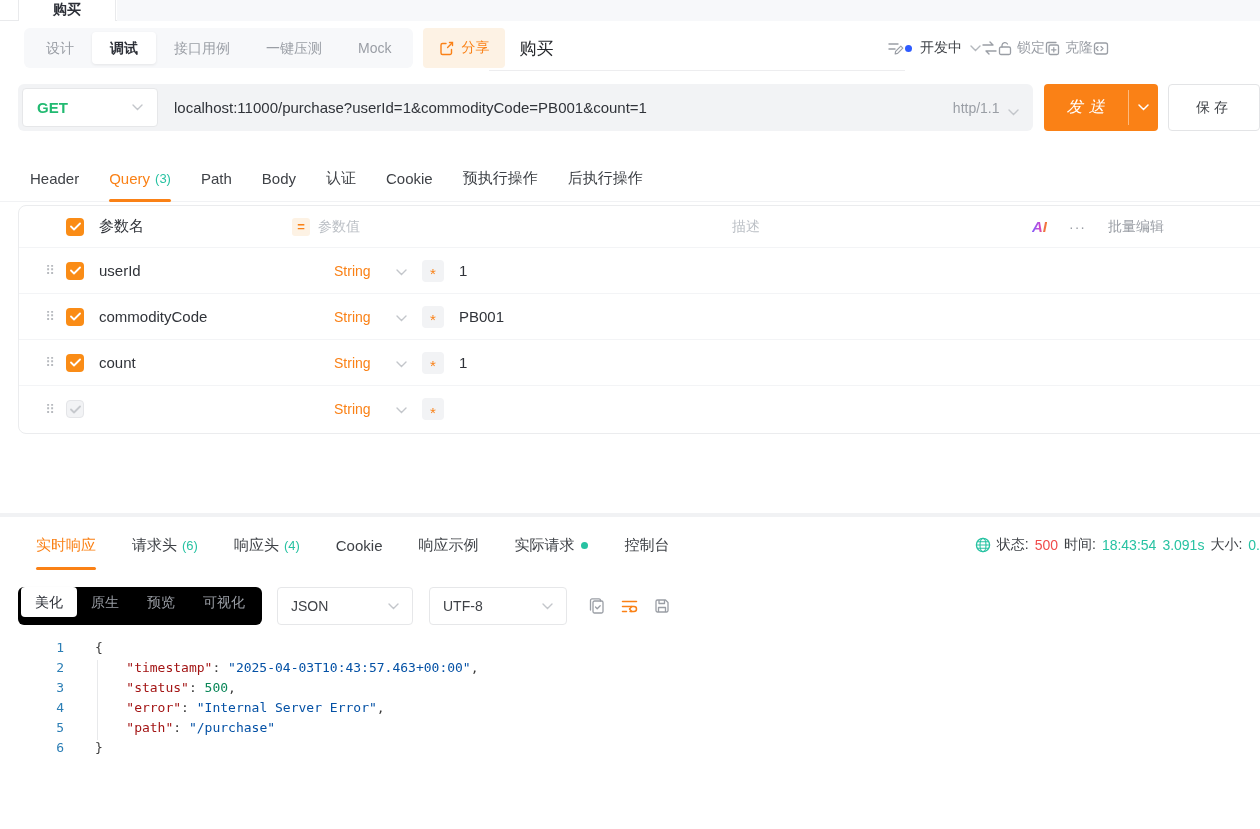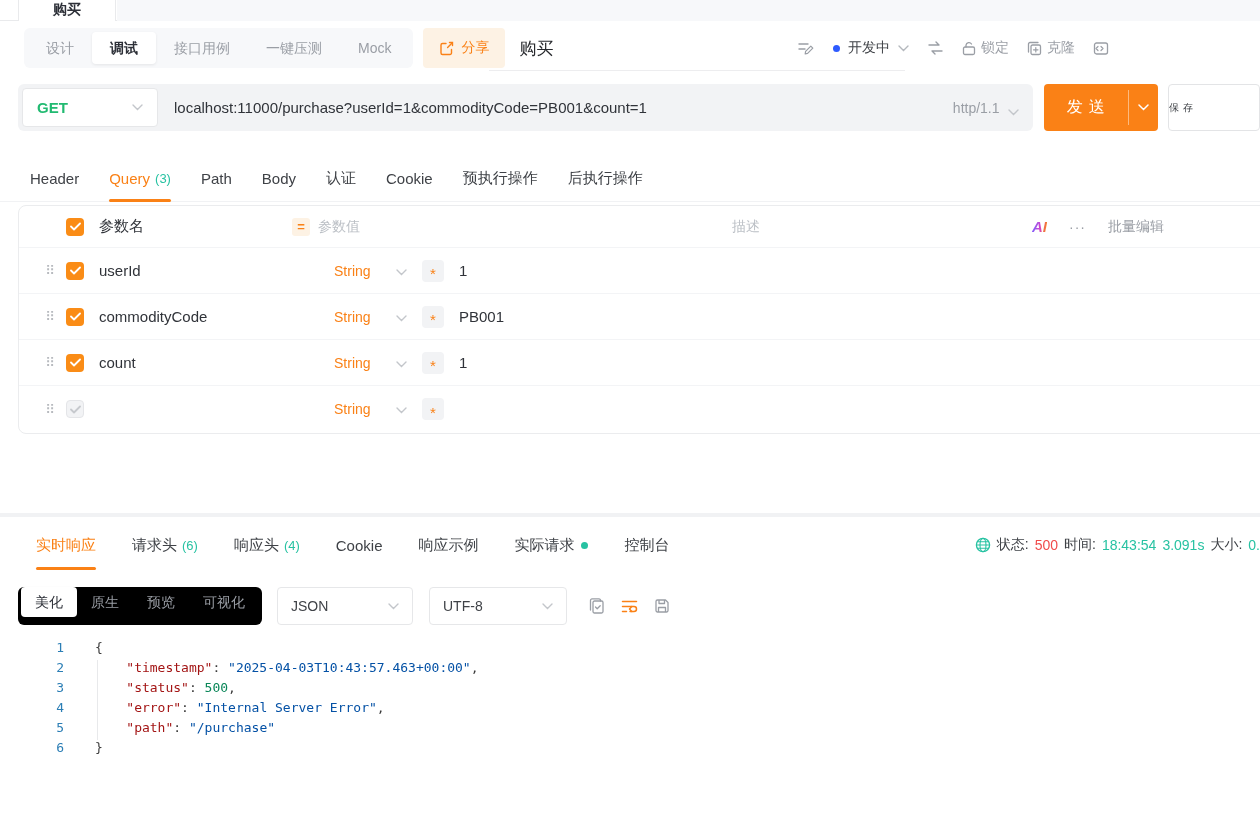--- a/index.html
+++ b/index.html
@@ -17,40 +17,40 @@
 
   
   .toolbar { top:28px; left:6px; width:1096px; height:40px; display:flex; align-items:center; }
   .seg { display:flex; align-items:center; height:40px; background:#f7f8fa; border-radius:6px; margin-left:18px; padding:0 4px; }
   .seg-item { padding:0 18px; height:32px; line-height:32px; font-size:14px; color:#9a9ea5; border-radius:4px; cursor:pointer; white-space:nowrap; }
   .seg-item.active { background:#fff; color:#2d3038; font-weight:bold; box-shadow:0 1px 3px rgba(0,0,0,.08); }
   .share-btn { margin-left:10px; height:40px; padding:0 16px; background:#fdf2e4; border-radius:4px;
     display:flex; align-items:center; gap:7px; color:#fa8116; font-size:14px; cursor:pointer; }
   .api-title { margin-left:14px; font-size:17px; color:#26282c; }
   .title-underline { top:70px; left:489px; width:416px; height:1px; background:#ededef; }
-  .toolbar-right { margin-left:auto; display:flex; gap:18px; padding-right:1px; }
+  .toolbar-right { margin-left:auto; display:flex; padding-right:1px; }
   .tb-ic { display:flex; align-items:center; gap:5px; color:#9a9ea5; font-size:14px; cursor:pointer; white-space:nowrap; }
   .env { display:flex; align-items:center; gap:8px; cursor:pointer; }
   .env-dot { width:7px; height:7px; border-radius:50%; background:#2e5bff; }
   .env-label { font-size:14px; color:#3f4247; }
 
   
   .req-row { top:84px; left:0; width:1260px; height:47px; display:flex; align-items:stretch; }
   .url-box { margin-left:18px; width:1047px; background:#f2f3f5; border-radius:6px; display:flex; align-items:center; }
   .method-box { margin-left:4px; width:136px; height:39px; background:#fff; border:1px solid #e6e7e9; border-radius:4px;
     display:flex; align-items:center; justify-content:space-between; padding:0 14px; cursor:pointer; }
   .method { font-size:15px; font-weight:bold; color:#21ba71; }
   .url-text { margin-left:16px; font-size:15px; color:#303339; white-space:nowrap; overflow:hidden; }
   .proto { margin-left:auto; margin-right:14px; display:flex; align-items:flex-end; gap:8px; color:#9a9ea5; font-size:14px; cursor:pointer; white-space:nowrap; }
   .send-btn { margin-left:11px; width:118px; background:#fa8116; border-radius:4px; display:flex; align-items:center; cursor:pointer; }
-  .send-label { flex:1; text-align:center; color:#fff; font-size:16px; letter-spacing:6px; padding-left:6px; }
+  .send-label { flex:1; text-align:center; color:#fff; font-size:16px; letter-spacing:6px; padding-left:6px;font-style:italic; }
   .send-split { width:1px; align-self:stretch; margin:6px 0; background:rgba(255,255,255,.45); }
   .send-caret { width:29px; display:flex; align-items:center; justify-content:center; }
   .save-btn { margin-left:10px; width:95px; background:#fff; border:1px solid #e3e4e6; border-radius:4px;
-    display:flex; align-items:center; justify-content:flex-start; font-size:10px; letter-spacing:4px; color:#3f4247; cursor:pointer; }
+    display:flex; align-items:center; justify-content:center; font-size:14px; letter-spacing:4px; color:#3f4247; cursor:pointer; }
 
   
   .req-tabs { top:156px; left:0; width:1260px; height:46px; display:flex; align-items:center; border-bottom:1px solid #f1f2f4; }
   .rtab { position:relative; margin-left:30px; font-size:15px; color:#3f4247; cursor:pointer; white-space:nowrap; height:46px; display:flex; align-items:center; gap:5px; }
   .rtab:first-child { margin-left:30px; }
   .rtab.active { color:#fa8116; }
   .rtab.active::after { content:""; position:absolute; left:0; right:0; bottom:0; height:3px; border-radius:2px; background:#fa8116; }
   .count { color:#27c2a2; font-size:13px; }
 
   

